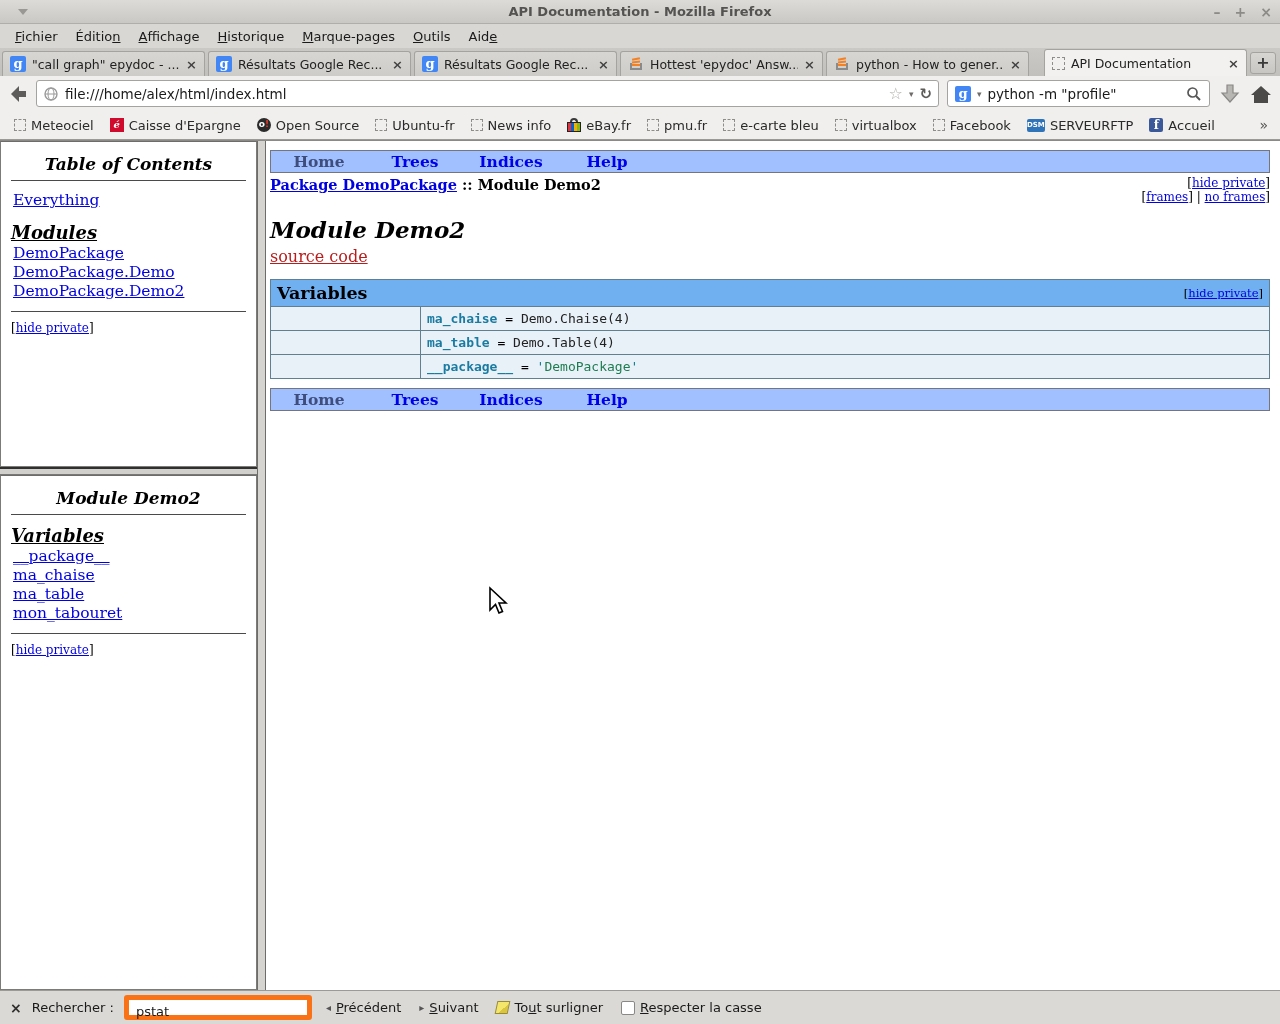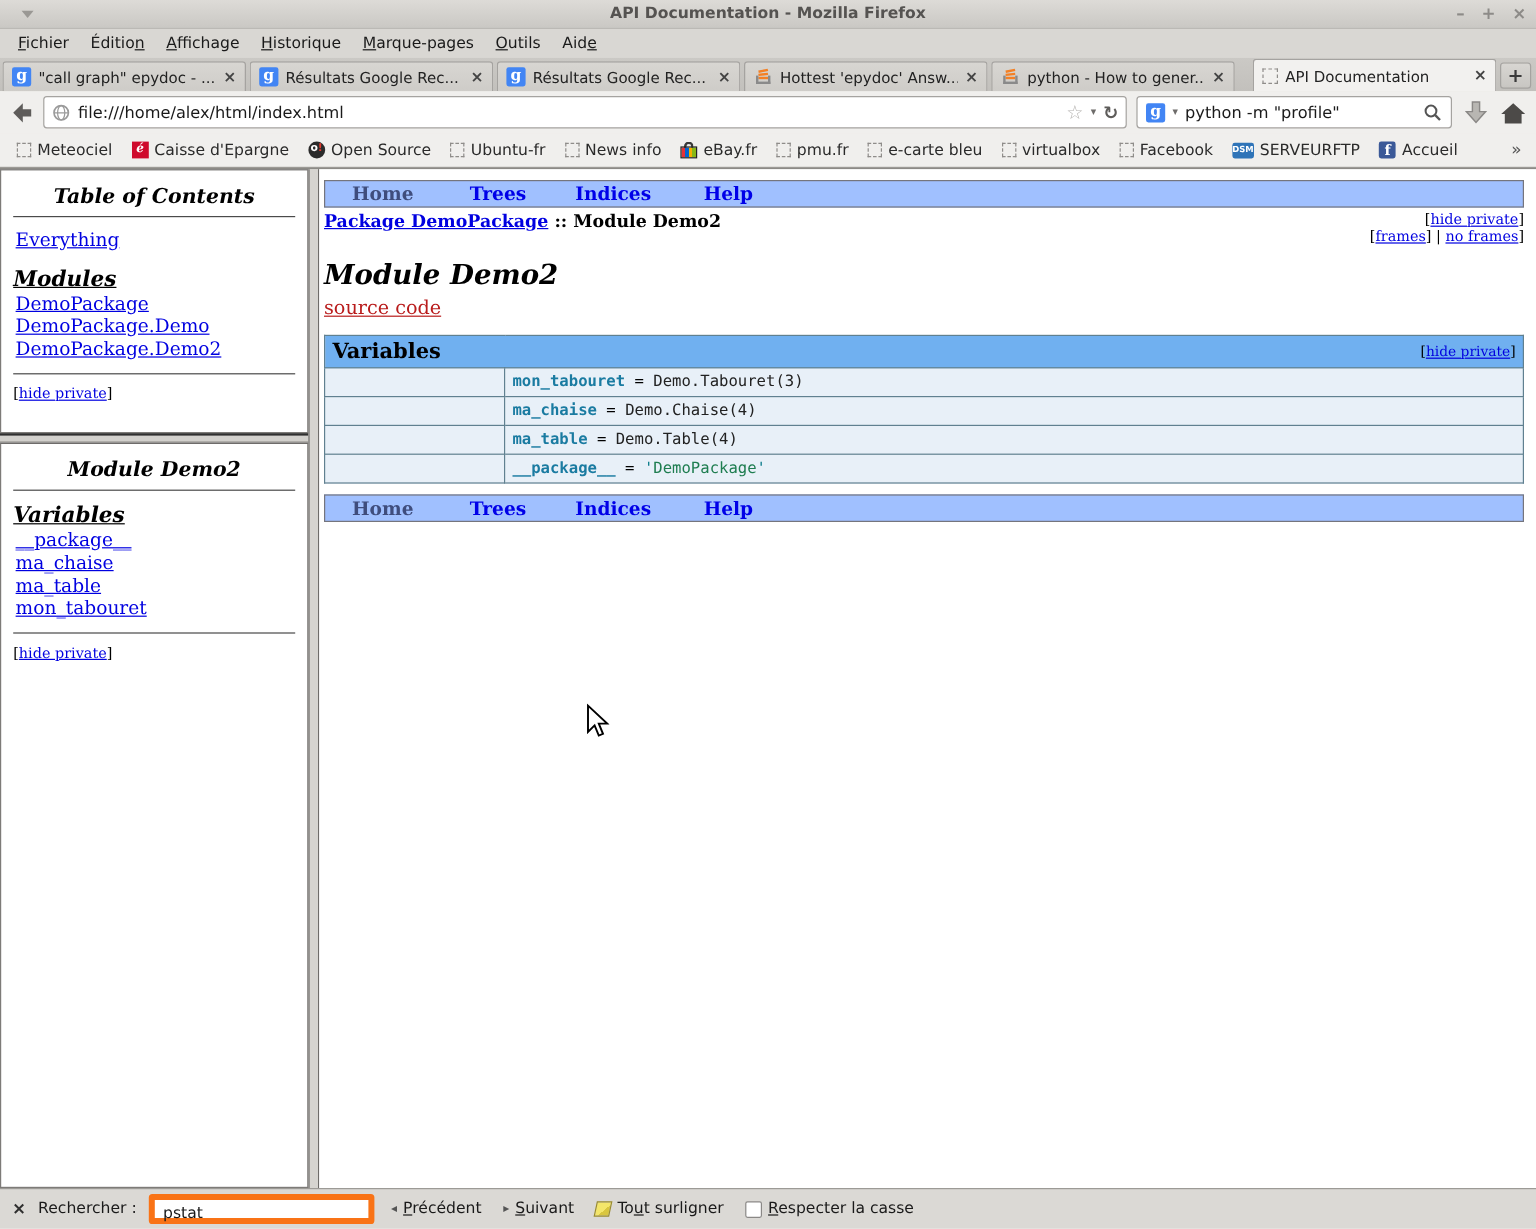--- a/index.html
+++ b/index.html
@@ -72,21 +72,21 @@
   .bm-dsm { width:18px; height:13px; background:#2f74b8; border-radius:2px; color:#fff; font-size:7px; font-weight:bold;
               text-align:center; line-height:13px; }
   .bm-fb { background:#3b5998; border-radius:2px; color:#fff; font-family:"DejaVu Serif",serif; font-weight:bold;
               font-size:12px; text-align:center; line-height:14px; }
   .bm-chevron { margin-left:auto; color:#555; font-size:14px; padding-right:4px; }
 
   
   .frameset { height:850px; display:flex; background:#d6d4d0; border-top:1px solid #8c8a86; }
   .left-col { width:257px; display:flex; flex-direction:column; }
   .frame { background:#fff; overflow:hidden; border:1px solid #7d7b78; border-top-color:#6e6c6a; }
-  .frame-toc { height:220px; }
+  .frame-toc { height:326px; }
   .h-divider { height:8px; background:#d2d0cc; border-top:2px solid #2f2f2f; border-bottom:1px solid #7a7876; }
   .frame-module { flex:1; }
   .v-divider { width:9px; background:#d6d4d0; border-left:1px solid #6e6c6a; border-right:1px solid #6e6c6a; }
   .main-frame { flex:1; background:#fff; overflow:hidden; padding:9px 10px 0 4px; position:relative; }
 
   
   .sb { padding:8px 10px; font-family:"DejaVu Serif","Liberation Serif",serif; }
   .sb-title { text-align:center; font-weight:bold; font-style:italic; font-size:17px; color:#000; margin:4px 0 6px; }
   .sb hr { border:none; border-top:1px solid #4a4a4a; margin:4px 0 10px; }
   .sb hr.mid { margin:10px 0 9px; }
@@ -364,24 +364,20 @@
     <table class="summary">
       <tbody id="var-table-body">
         <tr>
           <td class="summary-header" colspan="2">
             <div class="hdr-wrap">
               <span class="summary-title">Variables</span>
               <span class="hide-private">[<a href="#">hide private</a>]</span>
             </div>
           </td>
         </tr>
-      <tr>
-        <td class="col-type"></td>
-        <td class="col-val"><span class="var-name">mon_tabouret</span><span class="var-eq"> = </span><span>Demo.Tabouret(3)</span></td>
-      </tr>
           <tr>
         <td class="col-type"></td>
         <td class="col-val"><span class="var-name">ma_chaise</span><span class="var-eq"> = </span><span>Demo.Chaise(4)</span></td>
       </tr>
           <tr>
         <td class="col-type"></td>
         <td class="col-val"><span class="var-name">ma_table</span><span class="var-eq"> = </span><span>Demo.Table(4)</span></td>
       </tr>
           <tr>
         <td class="col-type"></td>

